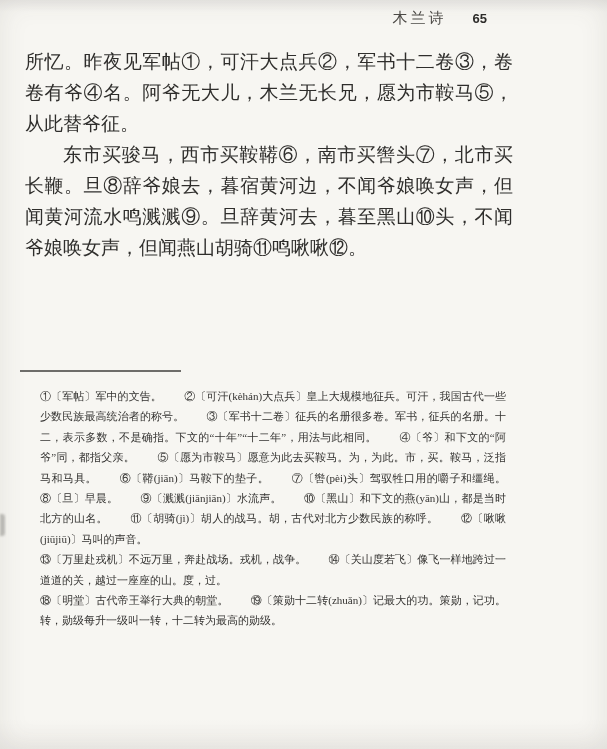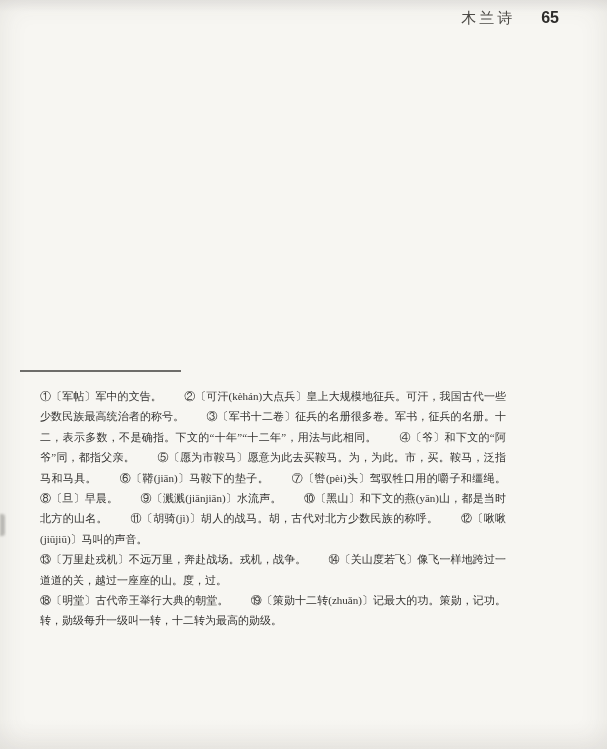--- a/index.html
+++ b/index.html
@@ -12,28 +12,28 @@
     position: relative;
     width: 607px; height: 749px;
     overflow: hidden;
     background: linear-gradient(180deg, #ebe9e6 0px, #f7f6f2 12px, #f7f6f2 96%, #f0eeea 100%);
     box-shadow: inset 0 0 28px rgba(70,65,55,0.10);
     color: #333230;
   }
   .header {
     position: absolute; top: 9px; left: 0; right: 0;
     display: flex; justify-content: flex-end; align-items: baseline;
-    padding-right: 48px; gap: 26px;
+    padding-right: 120px; gap: 26px;
   }
   .chapter-title {
     font-size: 15px; letter-spacing: 3px; color: #4c4a46;
   }
   .page-number {
     font-family: "Liberation Sans", sans-serif;
-    font-size: 16px; font-weight: bold; color: #2d2c2a;
+    font-size: 13px; font-weight: bold; color: #2d2c2a;
   }
   .poem {
     position: absolute; top: 46px; left: 25px; width: 488px;
     font-size: 19px; line-height: 31px;
     text-align: justify;
     color: #2f2e2c;
   }
   .poem p { margin: 0; }
   .poem p.indent { text-indent: 2em; }
   .divider {
@@ -57,20 +57,22 @@
 <body>
 
 <div class="page">
 
   <div class="header">
     <span class="chapter-title">木兰诗</span>
     <span class="page-number">65</span>
   </div>
 
   <div class="poem">
+    <p>所忆。昨夜见军帖①，可汗大点兵②，军书十二卷③，卷卷有爷④名。阿爷无大儿，木兰无长兄，愿为市鞍马⑤，从此替爷征。</p>
+    <p class="indent">东市买骏马，西市买鞍鞯⑥，南市买辔头⑦，北市买长鞭。旦⑧辞爷娘去，暮宿黄河边，不闻爷娘唤女声，但闻黄河流水鸣溅溅⑨。旦辞黄河去，暮至黑山⑩头，不闻爷娘唤女声，但闻燕山胡骑⑪鸣啾啾⑫。</p>
   </div>
 
   <div class="divider"></div>
 
   <div class="footnotes">
     <p>①〔军帖〕军中的文告。　　②〔可汗(kèhán)大点兵〕皇上大规模地征兵。可汗，我国古代一些少数民族最高统治者的称号。　　③〔军书十二卷〕征兵的名册很多卷。军书，征兵的名册。十二，表示多数，不是确指。下文的“十年”“十二年”，用法与此相同。　　④〔爷〕和下文的“阿爷”同，都指父亲。　　⑤〔愿为市鞍马〕愿意为此去买鞍马。为，为此。市，买。鞍马，泛指马和马具。　　⑥〔鞯(jiān)〕马鞍下的垫子。　　⑦〔辔(pèi)头〕驾驭牲口用的嚼子和缰绳。　　⑧〔旦〕早晨。　　⑨〔溅溅(jiānjiān)〕水流声。　　⑩〔黑山〕和下文的燕(yān)山，都是当时北方的山名。　　⑪〔胡骑(jì)〕胡人的战马。胡，古代对北方少数民族的称呼。　　⑫〔啾啾(jiūjiū)〕马叫的声音。</p>
     <p>⑬〔万里赴戎机〕不远万里，奔赴战场。戎机，战争。　　⑭〔关山度若飞〕像飞一样地跨过一道道的关，越过一座座的山。度，过。</p>
     <p>⑱〔明堂〕古代帝王举行大典的朝堂。　　⑲〔策勋十二转(zhuǎn)〕记最大的功。策勋，记功。转，勋级每升一级叫一转，十二转为最高的勋级。</p>
   </div>
 

